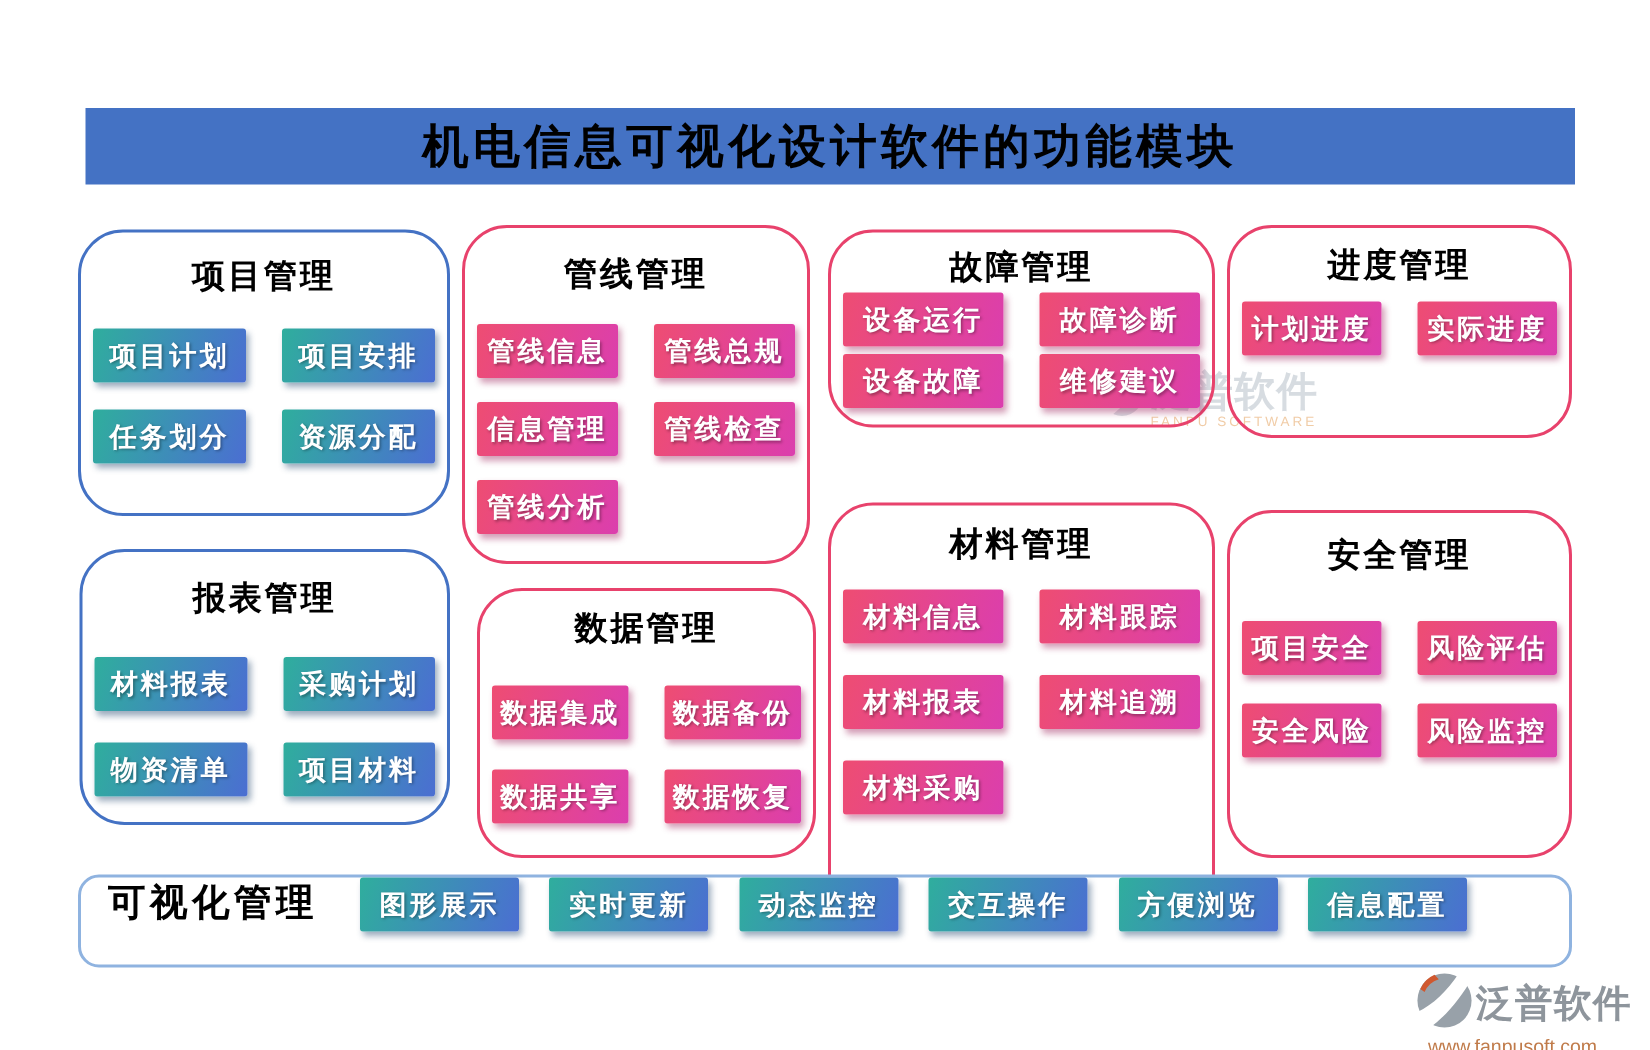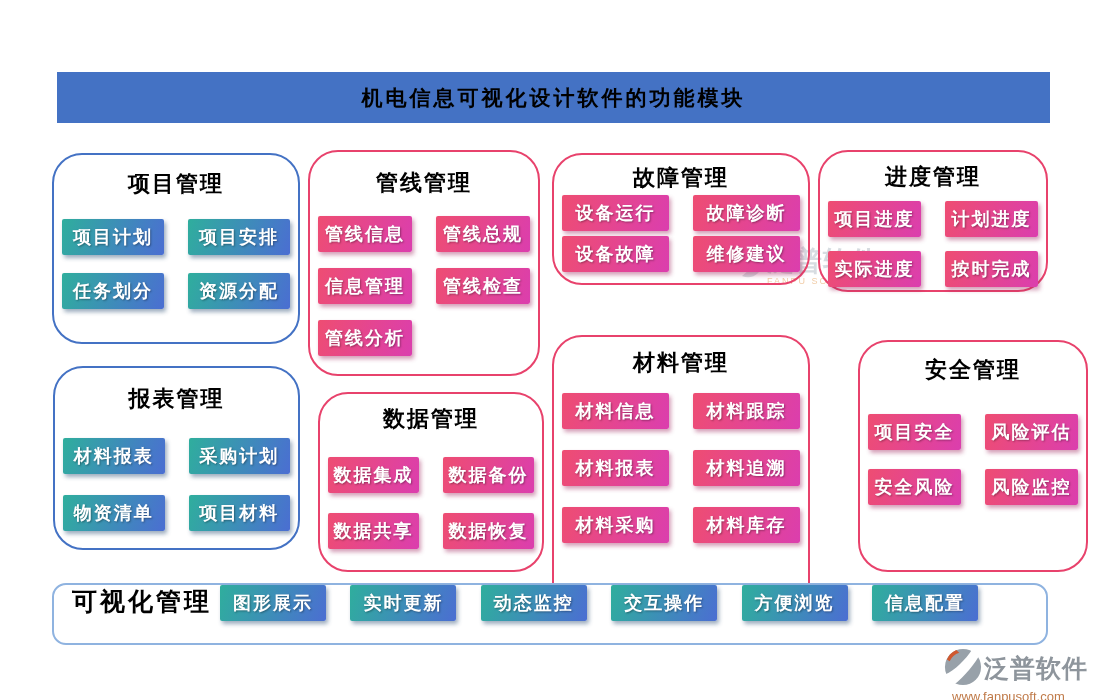--- a/index.html
+++ b/index.html
@@ -9,21 +9,21 @@
     font-family:"Liberation Serif","DejaVu Serif",serif;
   }
 
   
   .banner{
     position:absolute;left:57px;top:72px;width:993px;height:51px;
     background:#4472C4;display:flex;align-items:center;justify-content:center;
     z-index:2;
   }
   .banner .page-title{
-    font-size:21px;font-weight:bold;color:#000;letter-spacing:3px;margin:0;
+    font-size:31px;font-weight:bold;color:#000;letter-spacing:3px;margin:0;
   }
 
   
   .watermark{
     position:absolute;left:733px;top:248px;z-index:1;opacity:.55;
     display:flex;align-items:flex-start;gap:4px;pointer-events:none;
   }
   .watermark .wm-text{display:flex;flex-direction:column;line-height:1;}
   .watermark .wm-brand{font-size:27px;font-weight:bold;color:#b7c1ca;letter-spacing:1px;}
   .watermark .wm-caption{font-size:9px;color:#e5a35f;letter-spacing:2px;margin-top:2px;
@@ -79,33 +79,33 @@
   #card-report   .btns{top:70px; row-gap:21px;}
 
   #card-data    {left:318px; top:392px; width:226px; height:180px;padding-left:23px;}
   #card-data     .card-title{top:10px;}
   #card-data     .btns{top:63px; row-gap:20px;}
 
   #card-material{left:552px; top:335px; width:258px; height:302px;}
   #card-material .card-title{top:11px;}
   #card-material .btns{top:56px; row-gap:21px;font-family:Liberation Serif, serif;}
 
-  #card-safety  {left:818px; top:340px; width:230px; height:232px;margin-left:40px;}
+  #card-safety  {left:818px; top:340px; width:230px; height:232px;}
   #card-safety   .card-title{top:13px;}
   #card-safety   .btns{top:72px; row-gap:19px;}
 
   
   .bottombar{
     position:absolute;left:52px;top:583px;width:996px;height:62px;
     border:2px solid #8FB3E0;border-radius:14px;box-sizing:border-box;
     display:flex;align-items:flex-start;background:#fff;z-index:2;
   }
   .bb-title{font-size:25px;font-weight:bold;color:#000;letter-spacing:3px;margin-left:18px;white-space:nowrap;}
   .bb-btns{flex:1;display:flex;justify-content:space-between;margin:0 68px 0 8px;}
-  .bb-btns .btn{width:106px;}
+  .bb-btns .btn{width:106px;margin-left:20px;}
 
   
   .fanpu-logo{
     position:absolute;left:944px;top:648px;width:150px;z-index:2;line-height:1;
   }
   .fanpu-row{display:flex;align-items:center;gap:2px;}
   .fanpu-brand{font-size:25px;font-weight:bold;color:#8E959C;letter-spacing:1px;}
   .fanpu-url{
     font-size:13px;color:#C07B4A;margin-top:1px;margin-left:8px;
     font-family:"Liberation Sans","DejaVu Sans",sans-serif;
@@ -160,24 +160,22 @@
     <div class="btn pink-btn">设备运行</div>
     <div class="btn pink-btn">故障诊断</div>
     <div class="btn pink-btn">设备故障</div>
     <div class="btn pink-btn">维修建议</div>
   </div>
 </div>
 
 <div class="card pink" id="card-progress">
   <div class="card-title">进度管理</div>
   <div class="btns">
-    <div class="btn pink-btn">项目进度</div>
     <div class="btn pink-btn">计划进度</div>
     <div class="btn pink-btn">实际进度</div>
-    <div class="btn pink-btn">按时完成</div>
   </div>
 </div>
 
 <div class="card blue" id="card-report">
   <div class="card-title">报表管理</div>
   <div class="btns">
     <div class="btn blue-btn">材料报表</div>
     <div class="btn blue-btn">采购计划</div>
     <div class="btn blue-btn">物资清单</div>
     <div class="btn blue-btn">项目材料</div>
@@ -195,21 +193,20 @@
 </div>
 
 <div class="card pink" id="card-material">
   <div class="card-title">材料管理</div>
   <div class="btns">
     <div class="btn pink-btn">材料信息</div>
     <div class="btn pink-btn">材料跟踪</div>
     <div class="btn pink-btn">材料报表</div>
     <div class="btn pink-btn">材料追溯</div>
     <div class="btn pink-btn">材料采购</div>
-    <div class="btn pink-btn">材料库存</div>
   </div>
 </div>
 
 <div class="card pink" id="card-safety">
   <div class="card-title">安全管理</div>
   <div class="btns">
     <div class="btn pink-btn">项目安全</div>
     <div class="btn pink-btn">风险评估</div>
     <div class="btn pink-btn">安全风险</div>
     <div class="btn pink-btn">风险监控</div>

